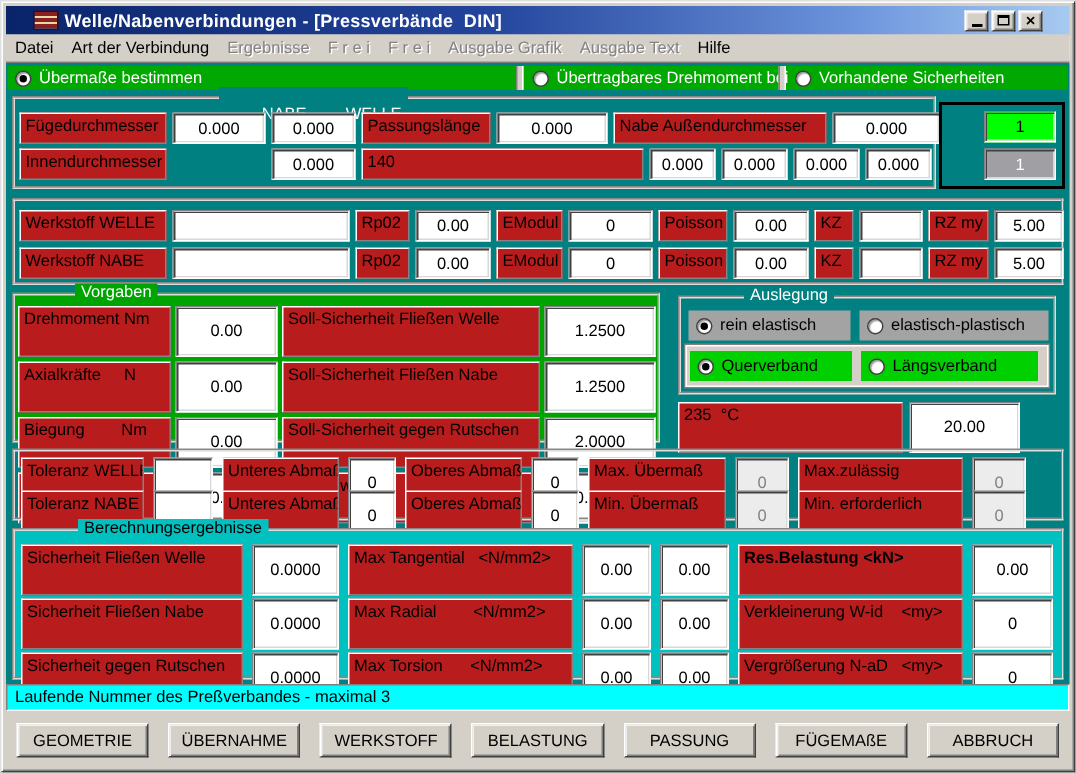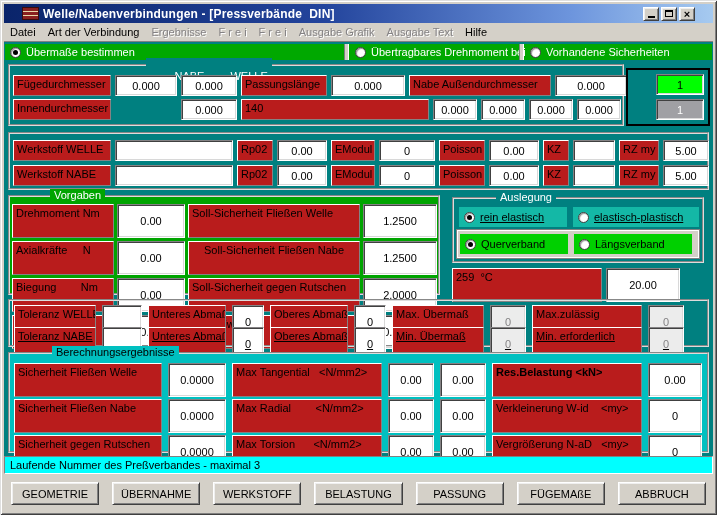--- a/index.html
+++ b/index.html
@@ -86,21 +86,21 @@
   .vg-rows .row { gap:3px; }
 
   
   .aus-grp { left:448px; top:155px; width:252px; height:66px; }
   .aus-grp .legend { background:#008080; color:#fff; left:6px; }
   .aus-row1 { position:absolute; left:5px; top:8px; width:240px; gap:6px; }
   .aus-panel { position:absolute; left:3px; top:31px; width:242px; height:28px;
     border:1px solid #fff; box-shadow:0 0 0 1px #808080; background:#d4d0c8; }
   .aus-row2 { position:absolute; left:2px; top:3px; width:236px; gap:6px; }
   .opt-box { height:20px; display:flex; align-items:center; gap:5px; padding-left:5px; color:#000; flex:none; }
-  .opt-cyan { background:#14b8a6;text-decoration:underline; }
+  .opt-cyan { background:#a3a3a3; }
   .opt-green { background:#00D000; }
 
   .temp-row { position:absolute; left:448px; top:226px; width:232px; gap:4px; }
 
   
   .tol-grp { left:4px; top:257px; width:701px; height:48px; }
   .tol-row { position:absolute; left:4px; width:690px; gap:6px; }
 
   
   .erg-grp { left:4px; top:310px; width:701px; height:101px; background:#00C0C0; }
@@ -239,21 +239,21 @@
       <div class="vg-rows">
         <div class="row">
           <span class="lblbox h20" style="width:102px;">Drehmoment Nm</span>
           <input class="field h20" style="width: 68px;" value="0.00">
           <span class="lblbox h20" style="width:172px;">Soll-Sicherheit Fließen Welle</span>
           <input class="field h20" style="width: 74px;" value="1.2500">
         </div>
         <div class="row">
           <span class="lblbox h20" style="width:102px;">Axialkräfte     N</span>
           <input class="field h20" style="width: 68px;" value="0.00">
-          <span class="lblbox h20" style="width:172px;text-align:center;">Soll-Sicherheit Fließen Nabe</span>
+          <span class="lblbox h20" style="width:172px;">Soll-Sicherheit Fließen Nabe</span>
           <input class="field h20" style="width: 74px;" value="1.2500">
         </div>
         <div class="row">
           <span class="lblbox h20" style="width:102px;">Biegung        Nm</span>
           <input class="field h20" style="width: 68px;" value="0.00">
           <span class="lblbox h20" style="width:172px;">Soll-Sicherheit gegen Rutschen</span>
           <input class="field h20" style="width: 74px;" value="2.0000">
         </div>
         <div class="row">
           <span class="lblbox h20" style="width:102px;">174U/min</span>
@@ -284,38 +284,38 @@
           </div>
           <div class="opt-box opt-green" style="width:118px;">
             <span class="radio"></span>
             <span>Längsverband</span>
           </div>
         </div>
       </div>
     </div>
 
     <div class="row temp-row">
-      <span class="lblbox h20 left" style="width:150px;">259  °C</span>
+      <span class="lblbox h20 left" style="width:150px;">235  °C</span>
       <input class="field h20" style="width: 74px;" value="20.00">
     </div>
 
     <div class="grp tol-grp">
       <div class="row tol-row" style="top:4px;">
         <span class="lblbox h20" style="width:82px;">Toleranz WELLE</span>
         <input class="field h20" style="width: 40px;" value="">
         <span class="lblbox h20" style="width:78px;">Unteres Abmaß</span>
         <input class="field h20" style="width: 32px;" value="0">
         <span class="lblbox h20" style="width:78px;">Oberes Abmaß</span>
         <input class="field h20" style="width: 32px;" value="0">
         <span class="lblbox h20" style="width:92px;">Max. Übermaß</span>
         <input class="field h20 dis" style="width: 36px;" value="0">
         <span class="lblbox h20" style="width:110px;">Max.zulässig</span>
         <input class="field h20 dis" style="width: 36px;" value="0">
       </div>
-      <div class="row tol-row" style="top:26px;text-decoration:underline;">
+      <div class="row tol-row" style="top:26px;">
         <span class="lblbox h20" style="width:82px;">Toleranz NABE</span>
         <input class="field h20" style="width: 40px;" value="">
         <span class="lblbox h20" style="width:78px;">Unteres Abmaß</span>
         <input class="field h20" style="width: 32px;" value="0">
         <span class="lblbox h20" style="width:78px;">Oberes Abmaß</span>
         <input class="field h20" style="width: 32px;" value="0">
         <span class="lblbox h20" style="width:92px;">Min. Übermaß</span>
         <input class="field h20 dis" style="width: 36px;" value="0">
         <span class="lblbox h20" style="width:110px;">Min. erforderlich</span>
         <input class="field h20 dis" style="width: 36px;" value="0">

